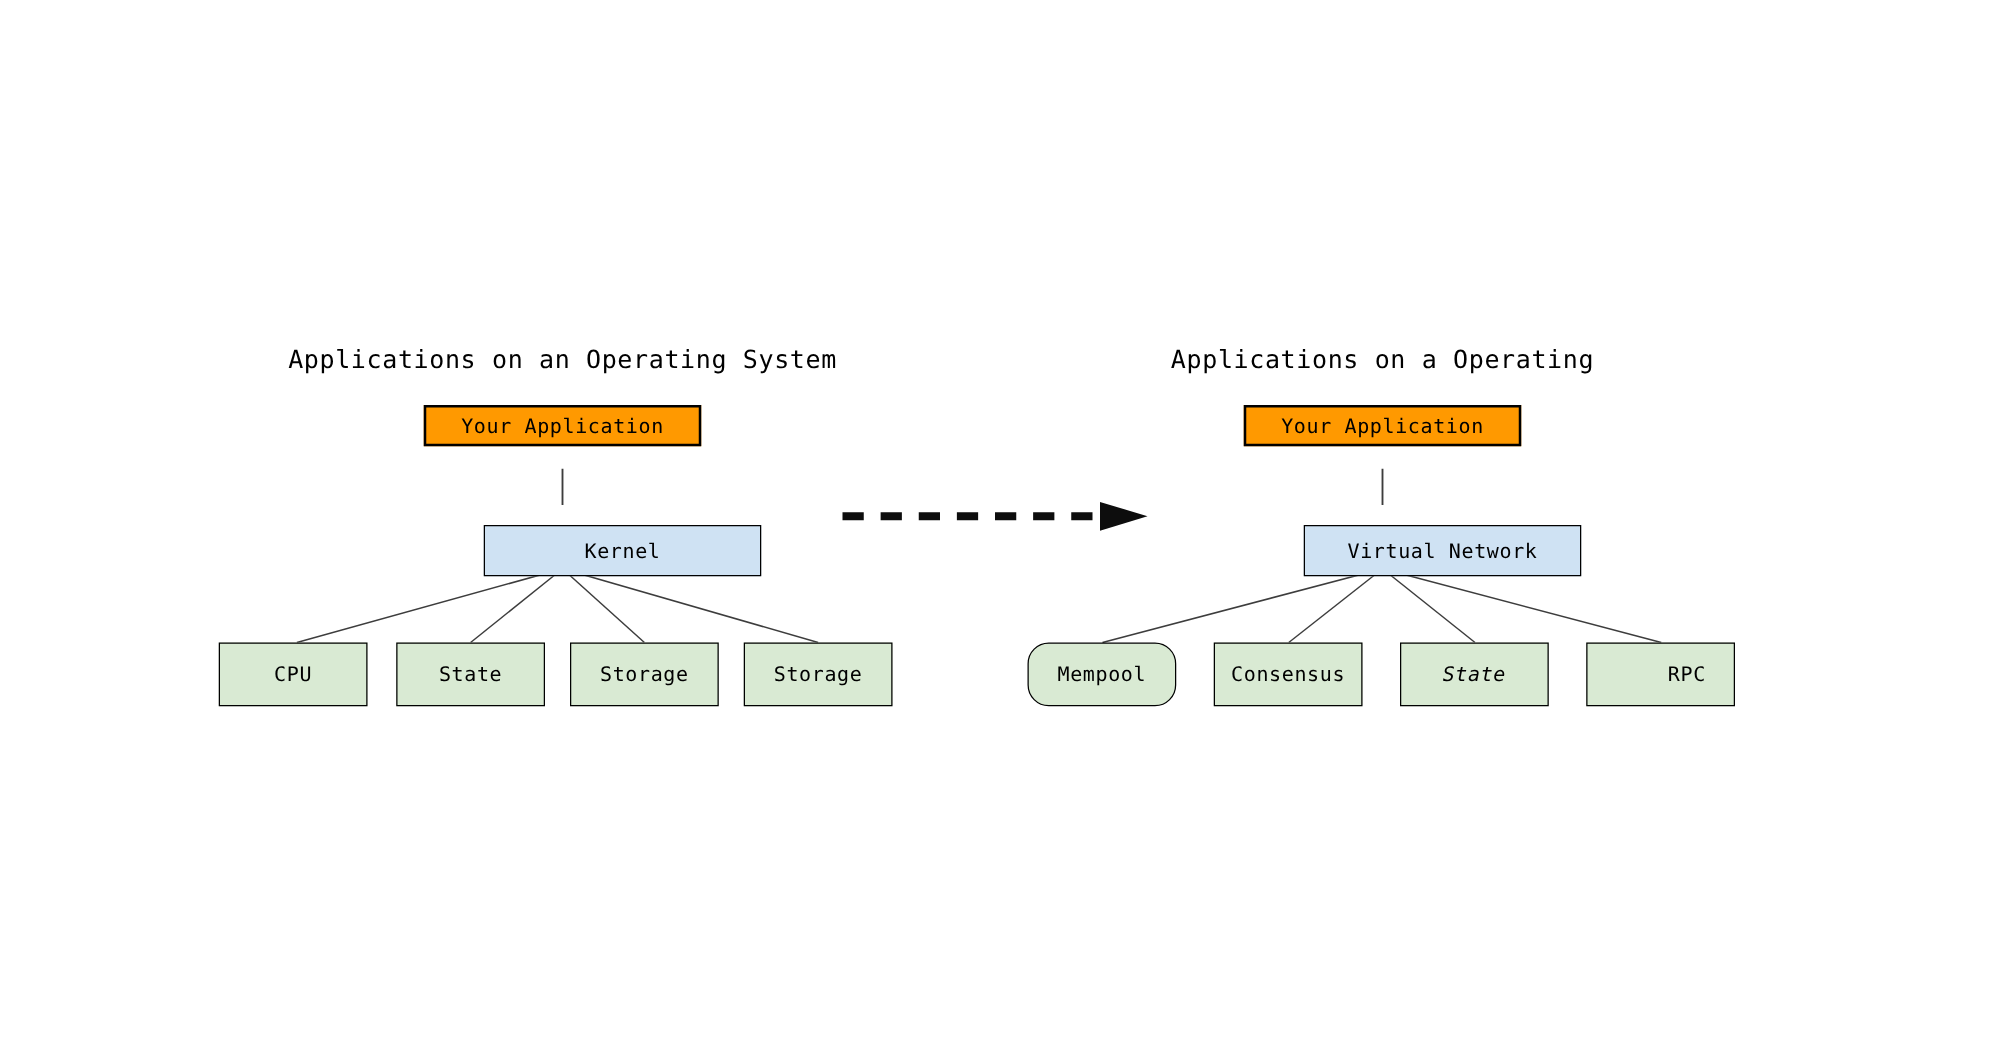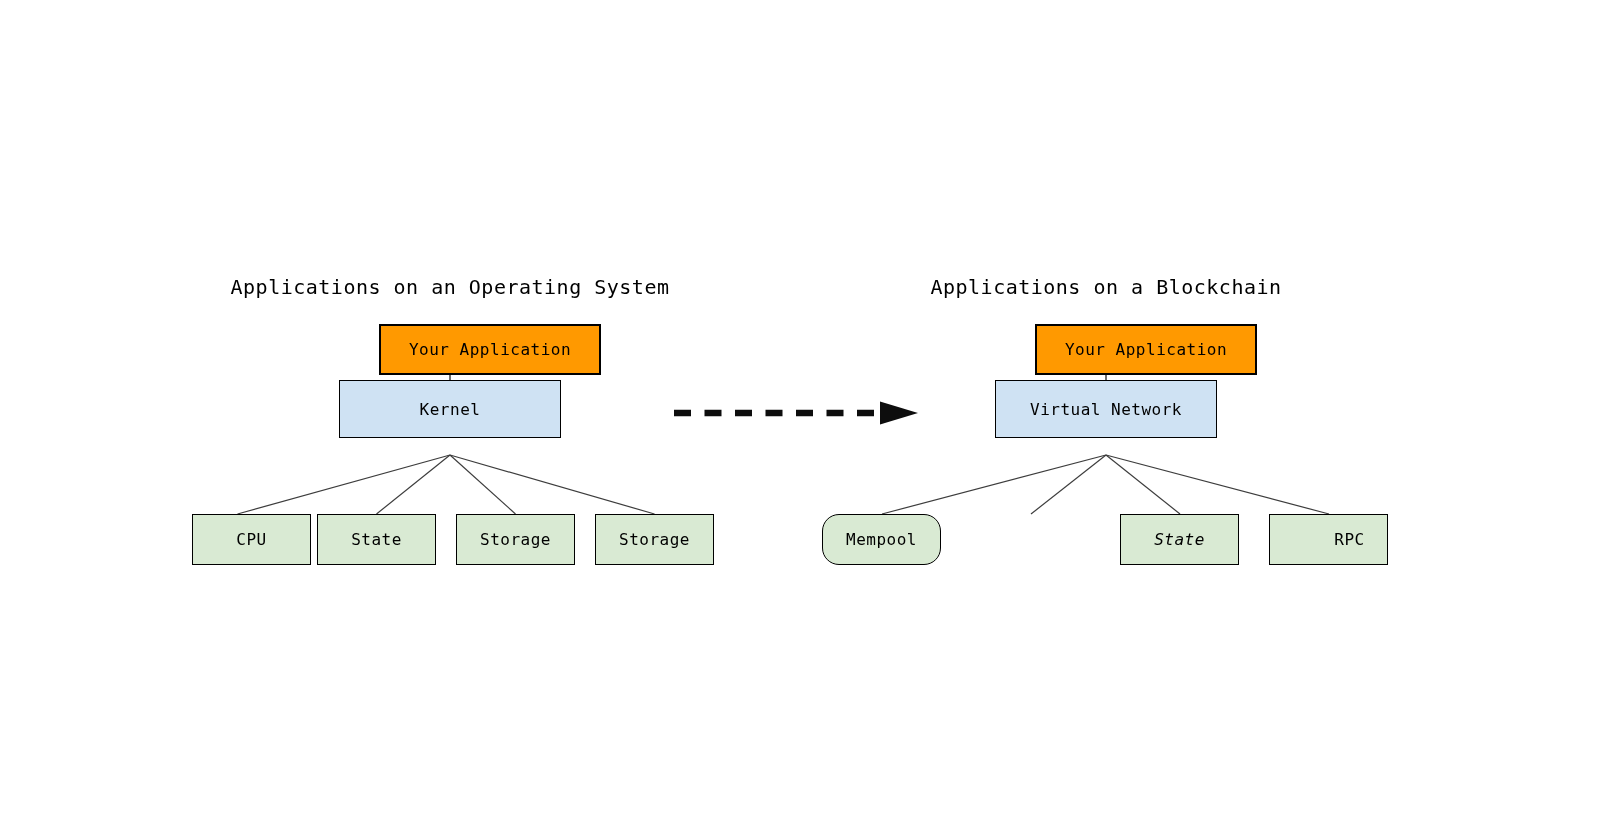--- a/index.html
+++ b/index.html
@@ -40,28 +40,28 @@
   }
   .box{
     position:absolute;
     display:flex;align-items:center;justify-content:center;
     font-size:16px;
     letter-spacing:.5px;
     white-space:nowrap;
     border:1.5px solid var(--box-border);
   }
   .box.app{
-    width:222px;height:51px;top:324px;
+    width:222px;height:33px;top:324px;
     background:var(--app-box-fill);
     border-width:2px;
-    margin-left:40px;
   }
   .box.mid{
-    width:222px;height:58px;top:380px;
+    width:222px;height:41px;top:420px;
     background:var(--mid-box-fill);
+    margin-left:48px;
   }
   .box.leaf{
     width:119px;height:51px;top:514px;
     background:var(--leaf-box-fill);
   }
 </style>
 </head>
 <body>
 
 <div class="canvas">
@@ -85,28 +85,29 @@
       <polygon points="880,401.5 918,413 880,424.5" fill="var(--arrow)"></polygon>
     </g>
   </svg>
 
   <div class="diagram-title" style="left:450px;">Applications on an Operating System</div>
 
   <div class="box app" style="left:339px;">Your Application</div>
 
   <div class="box mid" style="left:339px;">Kernel</div>
 
-  <div class="box leaf" style="left:192px;">CPU</div>
+  <div class="box leaf" style="left:175px;">CPU</div>
   <div class="box leaf" style="left:317px;">State</div>
   <div class="box leaf" style="left:456px;">Storage</div>
   <div class="box leaf" style="left:595px;">Storage</div>
 
-  <div class="diagram-title" style="left:1106px;">Applications on a Blockchain</div>
+  <div class="diagram-title" style="left:1106px;">Applications on a Operating</div>
 
   <div class="box app" style="left:995px;">Your Application</div>
 
   <div class="box mid" style="left:995px;">Virtual Network</div>
 
   <div class="box leaf" style="left:822px;border-radius:17px;">Mempool</div>
+  <div class="box leaf" style="left:971px;">Consensus</div>
   <div class="box leaf" style="left:1120px;font-style:italic;">State</div>
   <div class="box leaf" style="left:1269px;padding-left:42px;">RPC</div>
 
 </div>
 
 </body></html>

